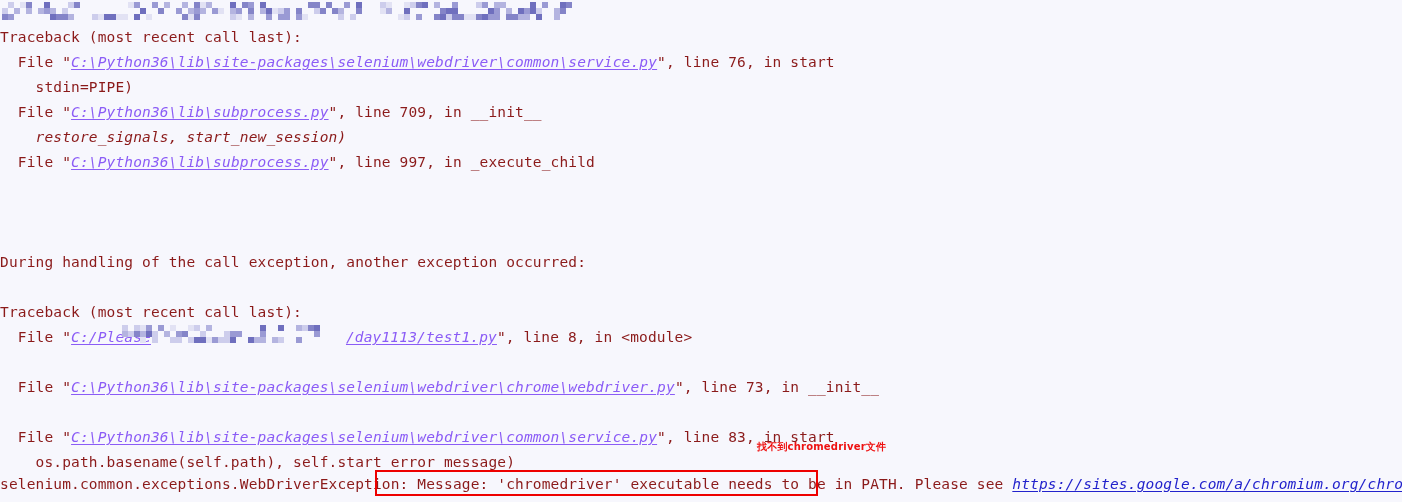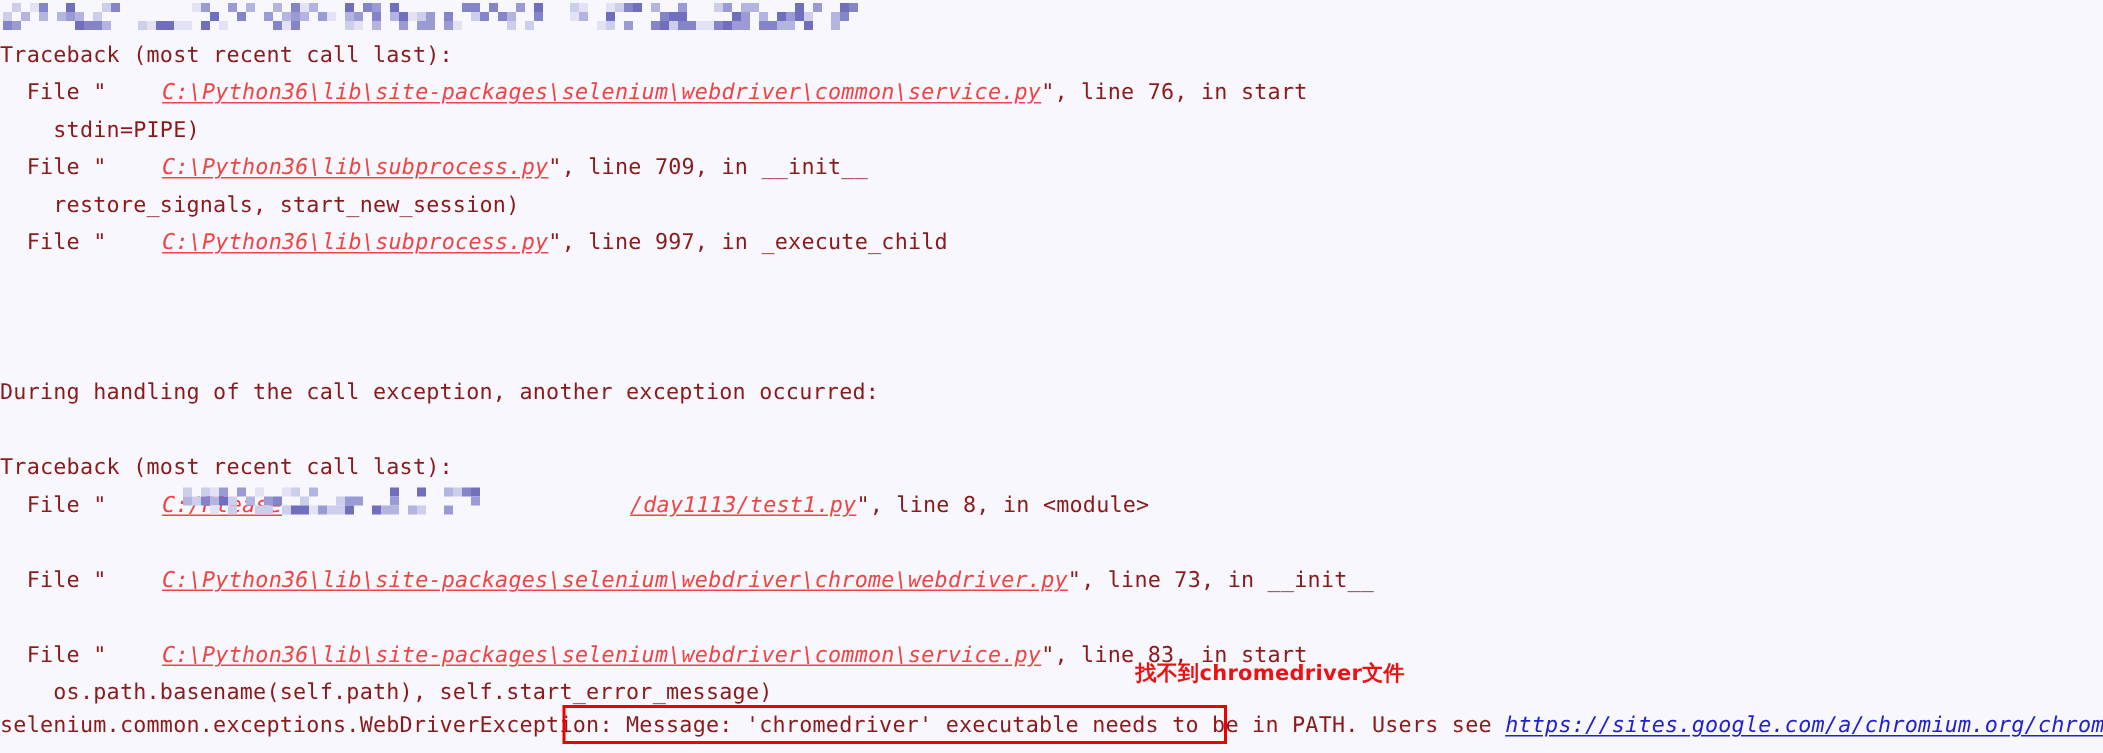--- a/index.html
+++ b/index.html
@@ -25,25 +25,24 @@
     left: 0;
     white-space: pre;
     font-family: "DejaVu Sans Mono", "Liberation Mono", monospace;
     font-size: 14.5px;
     line-height: 25px;
     height: 25px;
     color: #8b1a1a;
     letter-spacing: 0.15px;
   }
   .path {
-    color: #ef4444;
+    color: #8b5cf6;
     font-style: italic;
     text-decoration: underline;
     text-underline-offset: 2px;
-    margin-left: 37px;
   }
   .url {
     color: #2222cc;
     font-style: italic;
     text-decoration: underline;
     text-underline-offset: 2px;
   }
   .redact-top {
     position: absolute;
     left: 2px;
@@ -71,21 +70,21 @@
     height: 26px;
     border: 2px solid #ee0000;
     box-sizing: border-box;
     pointer-events: none;
   }
   .annot {
     position: absolute;
     left: 757px;
     top: 440px;
     font-family: "DejaVu Sans", "Liberation Sans", sans-serif;
-    font-size: 14px;
+    font-size: 10px;
     font-weight: bold;
     color: #ee1111;
     white-space: nowrap;
     letter-spacing: 0.2px;
   }
 </style>
 </head>
 <body>
 
 <div class="console">
@@ -95,21 +94,21 @@
   </div>
 
   <div class="line" style="top:25px;"><span>Traceback (most recent call last):</span></div>
 
   <div class="line" style="top:50px;"><span>  File "</span><span class="path">C:\Python36\lib\site-packages\selenium\webdriver\common\service.py</span><span>", line 76, in start</span></div>
 
   <div class="line" style="top:75px;"><span>    stdin=PIPE)</span></div>
 
   <div class="line" style="top:100px;"><span>  File "</span><span class="path">C:\Python36\lib\subprocess.py</span><span>", line 709, in __init__</span></div>
 
-  <div class="line" style="top:125px;"><span>    restore_signals, start_new_session)</span></div>
+  <div class="line" style="top:125px;font-style:italic;"><span>    restore_signals, start_new_session)</span></div>
 
   <div class="line" style="top:150px;"><span>  File "</span><span class="path">C:\Python36\lib\subprocess.py</span><span>", line 997, in _execute_child</span></div>
 
 
 
   <div class="line" style="top:250px;"><span>During handling of the call exception, another exception occurred:</span></div>
 
   <div class="line" style="top:300px;"><span>Traceback (most recent call last):</span></div>
 
   <div class="line" style="top:325px;"><span>  File "</span><span class="path">C:/Please</span><span style="display:inline-block;width:195px;"></span><span class="path">/day1113/test1.py</span><span>", line 8, in &lt;module&gt;</span></div>
@@ -165,19 +164,19 @@
     </span>
 
 
   <div class="line" style="top:375px;"><span>  File "</span><span class="path">C:\Python36\lib\site-packages\selenium\webdriver\chrome\webdriver.py</span><span>", line 73, in __init__</span></div>
 
 
   <div class="line" style="top:425px;"><span>  File "</span><span class="path">C:\Python36\lib\site-packages\selenium\webdriver\common\service.py</span><span>", line 83, in start</span></div>
 
   <div class="line" style="top:450px;"><span>    os.path.basename(self.path), self.start_error_message)</span></div>
 
-  <div class="line" style="top:472px;"><span>selenium.common.exceptions.WebDriverException: </span><span>Message: 'chromedriver' executable needs to be in PATH.</span><span> Users see </span><span class="url">https://sites.google.com/a/chromium.org/chromedriver/home</span></div>
+  <div class="line" style="top:472px;"><span>selenium.common.exceptions.WebDriverException: </span><span>Message: 'chromedriver' executable needs to be in PATH.</span><span> Please see </span><span class="url">https://sites.google.com/a/chromium.org/chromedriver/home</span></div>
 
   <div class="msg-box"></div>
 
   <div class="annot">找不到chromedriver文件</div>
 
 </div>
 
 </body></html>

